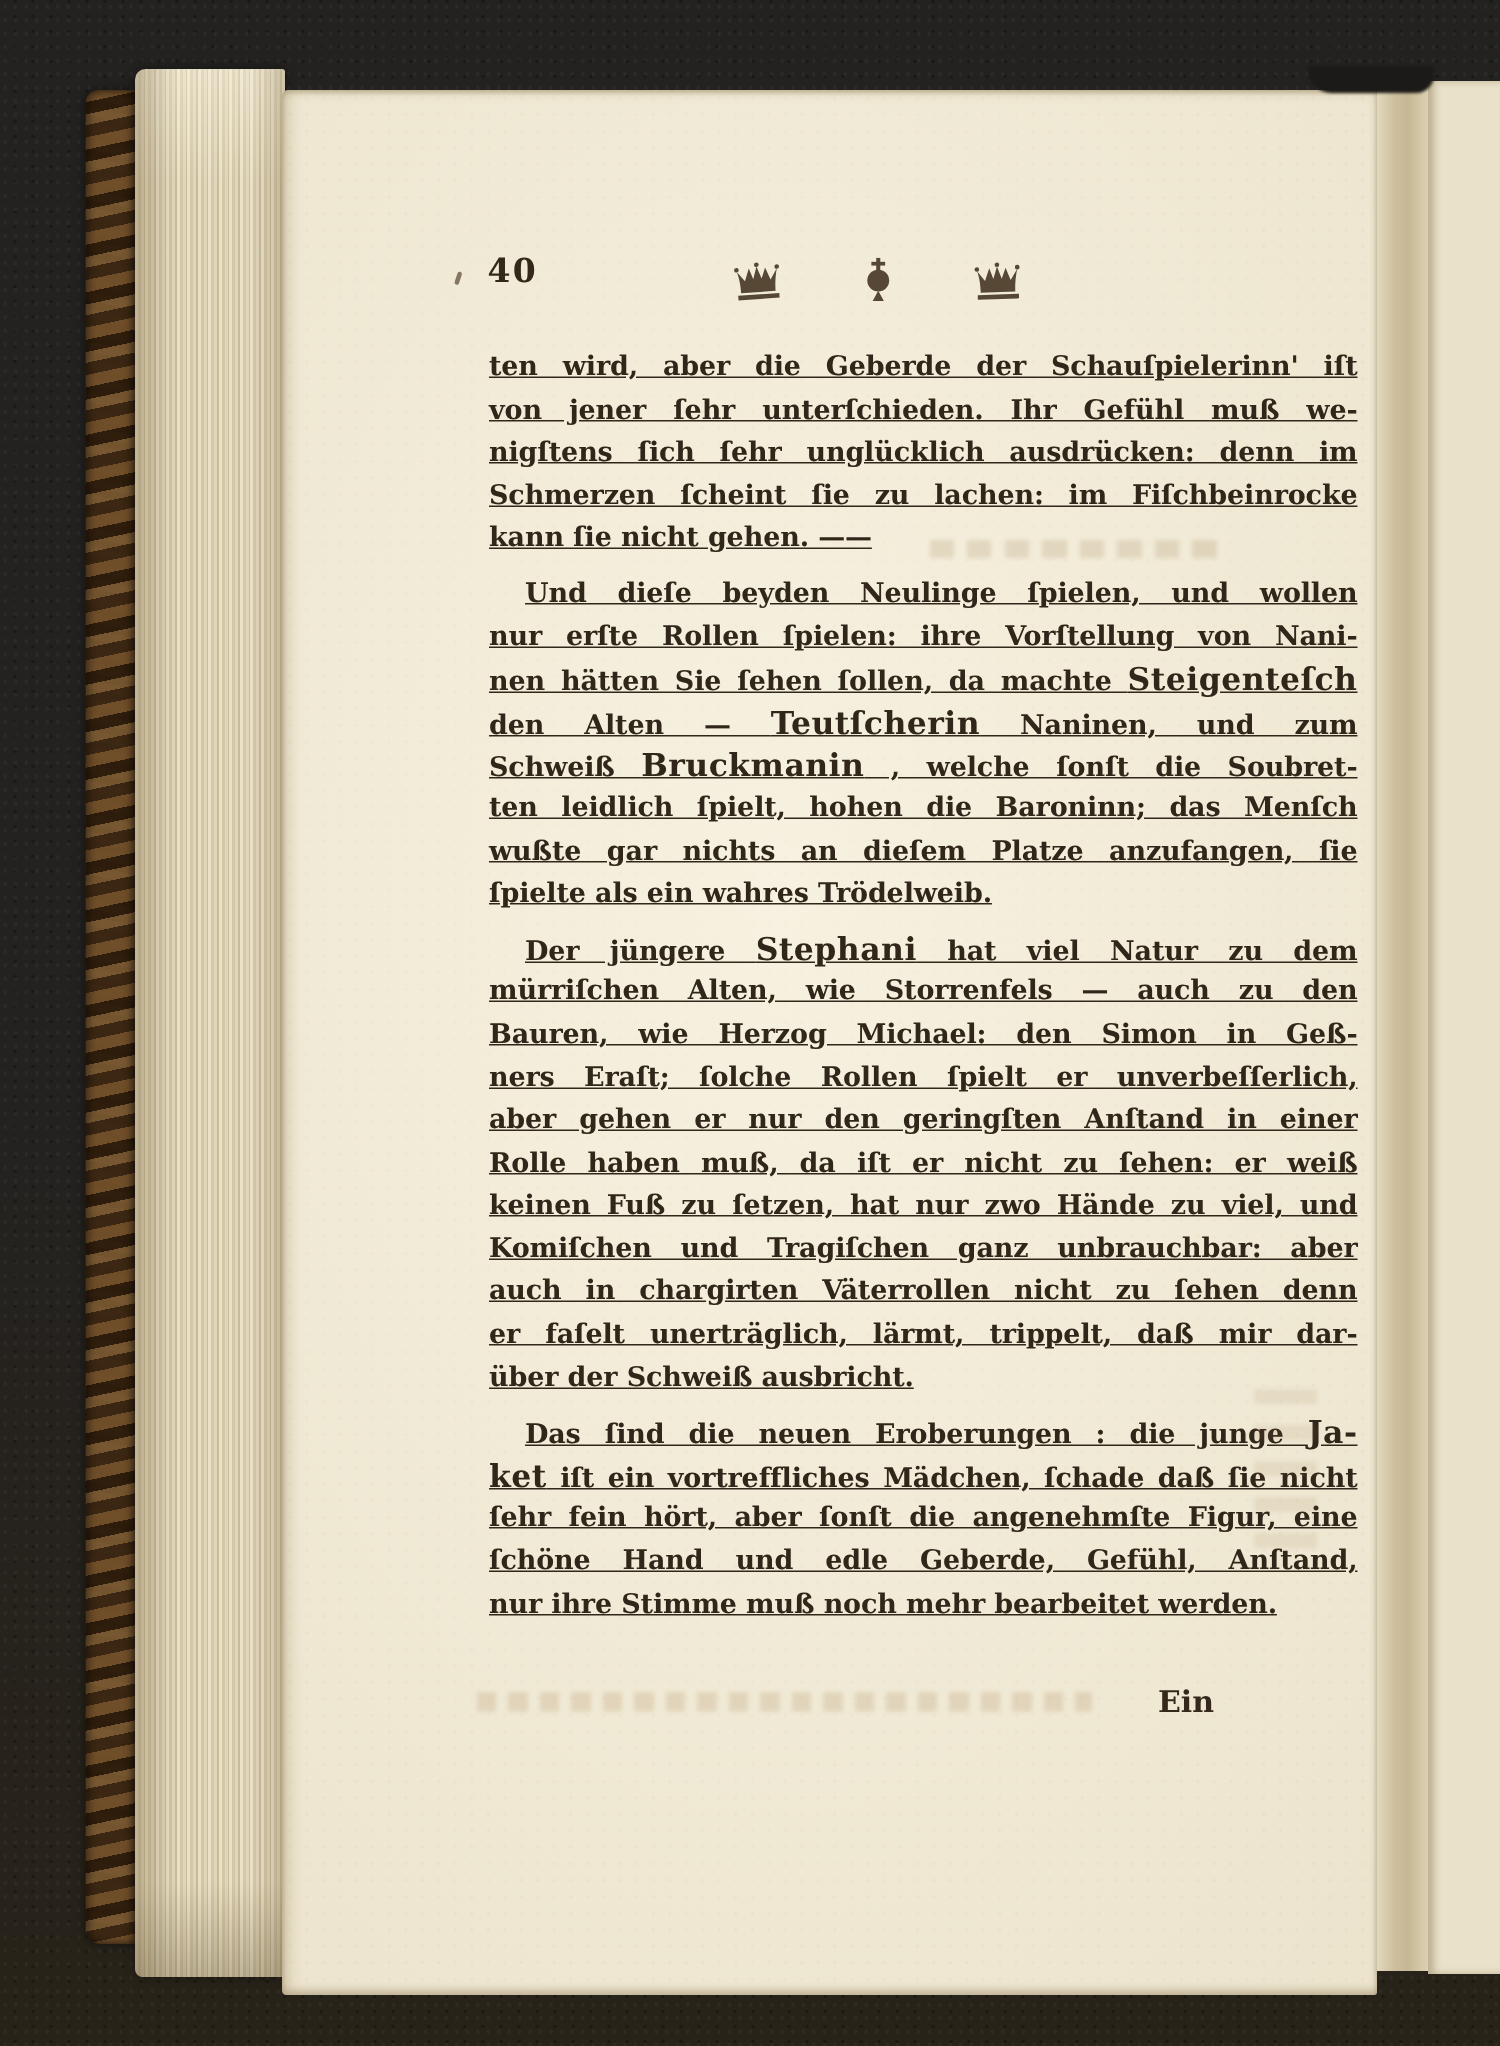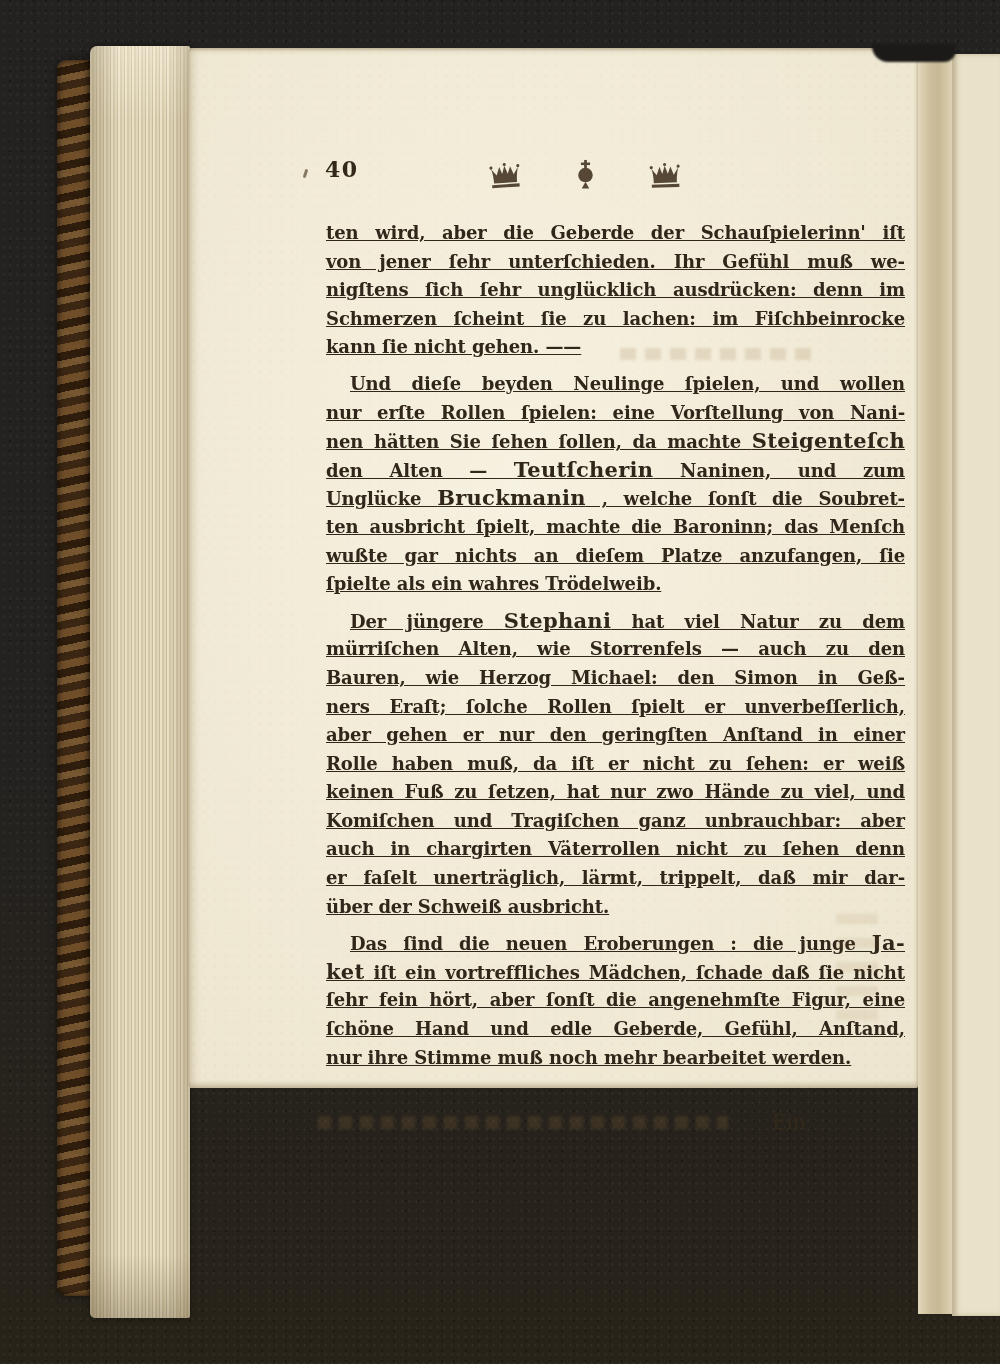--- a/index.html
+++ b/index.html
@@ -27,21 +27,21 @@
   
   .fore-edge{position:absolute;left:90px;top:46px;width:100px;height:1272px;
     border-radius:7px 2px 2px 5px;
     background-color:#ddd2b4;
     background-image:
       linear-gradient(90deg,rgba(125,105,70,.38),rgba(0,0,0,0) 28%,rgba(0,0,0,0) 78%,rgba(120,100,65,.28)),
       linear-gradient(180deg,rgba(255,250,235,.35),rgba(0,0,0,0) 6%,rgba(0,0,0,0) 95%,rgba(90,75,45,.3)),
       repeating-linear-gradient(90deg,#eae1c7 0 2px,#d3c7a8 2px 4px,#e0d6b9 4px 6px,#c8bb9a 6px 7px);
     box-shadow:0 0 7px rgba(0,0,0,.45);}
   
-  .page{position:absolute;left:188px;top:48px;width:730px;height:1040px;
+  .page{position:absolute;left:188px;top:60px;width:730px;height:1270px;
     border-radius:4px 2px 2px 3px;
     background-color:#ece4cd;
     background-image:
       radial-gradient(ellipse 820px 1300px at 45% 42%,rgba(255,252,240,.55),rgba(0,0,0,0) 72%),
       radial-gradient(rgba(150,120,70,.05) 1px,transparent 1.5px);
     background-size:auto,11px 11px;
     box-shadow:inset 0 2px 3px rgba(130,110,70,.35),inset 0 -3px 5px rgba(130,110,70,.32),inset 5px 0 9px rgba(150,130,90,.28);}
   .page-num{position:absolute;left:137px;top:108px;font-size:22px;font-weight:bold;
     color:#33281a;letter-spacing:1.5px;}
   .ink-speck{position:absolute;left:116px;top:121px;width:3px;height:9px;border-radius:2px;
@@ -52,21 +52,21 @@
   .stamp svg{display:block;}
   
   .text-block{position:absolute;left:138px;top:171px;width:579px;
     color:#31261a;font-size:18px;line-height:28.6px;font-weight:bold;letter-spacing:-0.1px;}
   .para{margin:0;}
   .para + .para{margin-top:8px;}
   .tline{text-align:justify;text-align-last:justify;height:28.6px;text-decoration:underline;}
   .tline.last{text-align-last:left;}
   .para.indent .tline:first-child{text-indent:24px;}
   .em{font-size:21px;letter-spacing:.3px;}
-  .catchword{position:absolute;left:584px;top:1062px;font-size:20px;font-weight:normal;color:#34291b;}
+  .catchword{position:absolute;left:584px;top:1062px;font-size:20px;font-weight:bold;color:#34291b;}
   
   .smudge{position:absolute;filter:blur(1.5px);}
   .smudge.s1{left:432px;top:300px;width:200px;height:12px;opacity:.35;
     background:repeating-linear-gradient(90deg,rgba(150,115,70,.5) 0 16px,transparent 16px 25px);}
   .smudge.s2{left:130px;top:1068px;width:410px;height:13px;opacity:.4;
     background:repeating-linear-gradient(90deg,rgba(160,120,70,.45) 0 13px,transparent 13px 21px);}
   .smudge.s3{left:648px;top:852px;width:42px;height:120px;opacity:.22;
     background:repeating-linear-gradient(0deg,rgba(150,115,70,.5) 0 10px,transparent 10px 24px);}
   
   .gutter{position:absolute;left:918px;top:52px;width:34px;height:1262px;
@@ -128,25 +128,25 @@
     <div class="text-block">
         <div class="para">
           <div class="tline"><span>ten wird, aber die Geberde der Schauſpielerinn' iſt</span></div>
           <div class="tline"><span>von jener ſehr unterſchieden.  Ihr Gefühl muß we-</span></div>
           <div class="tline"><span>nigſtens ſich ſehr unglücklich ausdrücken:  denn im</span></div>
           <div class="tline"><span>Schmerzen ſcheint ſie zu lachen:  im Fiſchbeinrocke</span></div>
           <div class="tline last"><span>kann ſie nicht gehen. ——</span></div>
         </div>
         <div class="para indent">
           <div class="tline"><span>Und dieſe beyden Neulinge ſpielen, und wollen</span></div>
-          <div class="tline"><span>nur erſte Rollen ſpielen: eine Vorſtellung von Nani-</span></div>
+          <div class="tline"><span>nur erſte Rollen ſpielen: ihre Vorſtellung von Nani-</span></div>
           <div class="tline"><span>nen hätten Sie ſehen ſollen, da machte </span><span class="em">Steigenteſch</span></div>
           <div class="tline"><span>den Alten — </span><span class="em">Teutſcherin</span><span> Naninen, und zum</span></div>
-          <div class="tline"><span>Unglücke </span><span class="em">Bruckmanin</span><span> , welche ſonſt die Soubret-</span></div>
-          <div class="tline"><span>ten ausbricht ſpielt, machte die Baroninn; das Menſch</span></div>
+          <div class="tline"><span>Schweiß </span><span class="em">Bruckmanin</span><span> , welche ſonſt die Soubret-</span></div>
+          <div class="tline"><span>ten leidlich ſpielt, hohen die Baroninn; das Menſch</span></div>
           <div class="tline"><span>wußte gar nichts an dieſem Platze anzufangen, ſie</span></div>
           <div class="tline last"><span>ſpielte als ein wahres Trödelweib.</span></div>
         </div>
         <div class="para indent">
           <div class="tline"><span>Der jüngere </span><span class="em">Stephani</span><span> hat viel Natur zu dem</span></div>
           <div class="tline"><span>mürriſchen Alten, wie Storrenfels — auch zu den</span></div>
           <div class="tline"><span>Bauren, wie Herzog Michael:  den Simon in Geß-</span></div>
           <div class="tline"><span>ners Eraſt; ſolche Rollen ſpielt er unverbeſſerlich,</span></div>
           <div class="tline"><span>aber gehen er nur den geringſten Anſtand in einer</span></div>
           <div class="tline"><span>Rolle haben muß, da iſt er nicht zu ſehen: er weiß</span></div>

